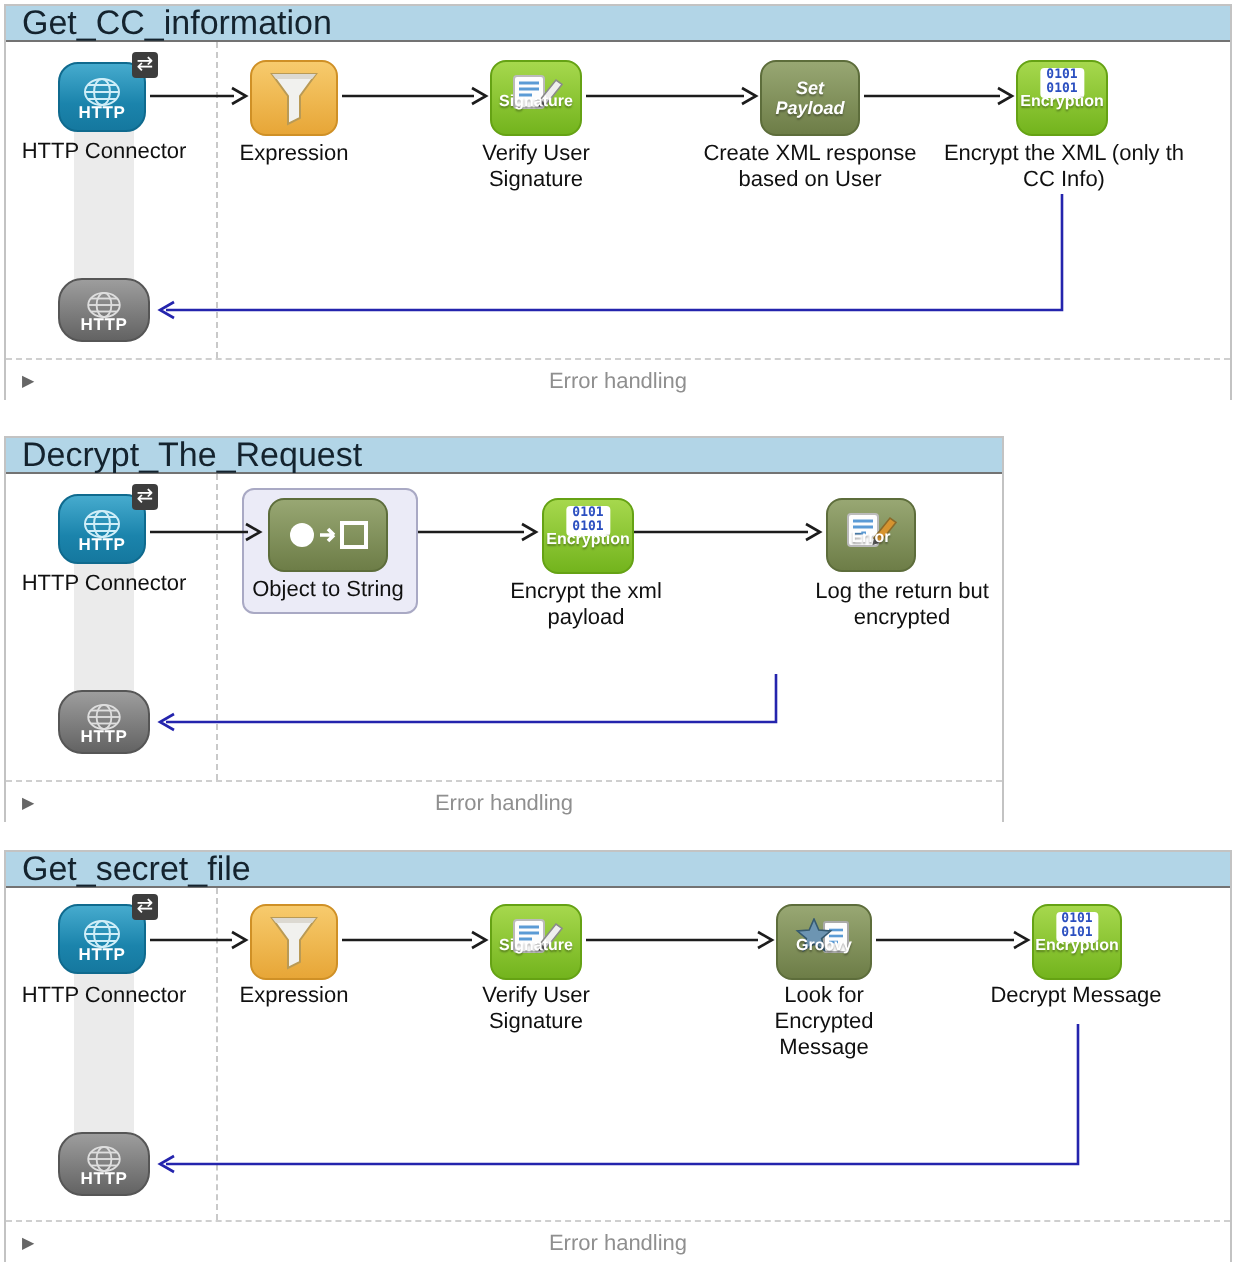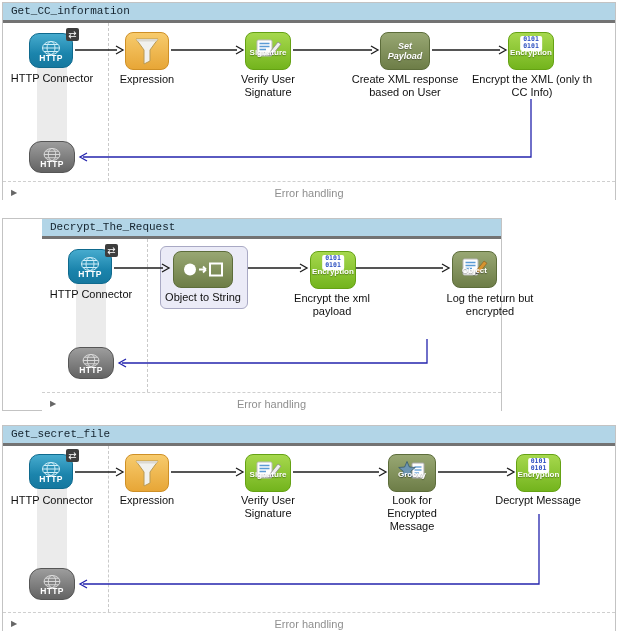--- a/index.html
+++ b/index.html
@@ -1,20 +1,20 @@
 <!DOCTYPE html>
 <html><head>
 <meta charset="utf-8">
 <style>
   html,body{margin:0;padding:0;background:#fff;}
   #app{position:relative;width:618px;height:634px;background:#fff;overflow:hidden;
        font-family:"Liberation Sans",sans-serif;}
   .flow{position:absolute;background:#fff;border:1px solid #c3c3c3;box-sizing:border-box;}
-  .flow-title{height:17px;background:#b2d5e7;border-bottom:3px solid #737373;font-size:11px;
-       line-height:17px;padding-left:8px;color:#14232e;font-family:Liberation Mono, monospace;}
+  .flow-title{height:17px;background:#b2d5e7;border-bottom:1px solid #737373;font-size:17px;
+       line-height:17px;padding-left:8px;color:#14232e;}
   .flow-body{position:relative;background:#fff;}
   .error-bar{position:relative;height:21px;border-top:1px dashed #cfcfcf;display:flex;
        align-items:center;justify-content:center;color:#8f8f8f;font-size:11px;background:#fff;}
   .tri{position:absolute;left:8px;color:#666;font-size:8px;top:6px;}
   .lane{position:absolute;background:#ebebeb;width:30px;left:34px;z-index:0;}
   .sep{position:absolute;left:105px;top:0;bottom:0;border-left:1px dashed #c9c9c9;z-index:0;}
   .connectors{position:absolute;left:0;top:0;z-index:3;pointer-events:none;}
   .step{position:absolute;z-index:2;}
   .slabel{position:absolute;z-index:2;font-size:11px;color:#101010;text-align:center;line-height:1.18;}
   .ic{position:relative;display:flex;flex-direction:column;align-items:center;
@@ -145,21 +145,21 @@
             <path d="M84 130 L77 134 L84 138"></path>
         </g>
       </svg>
     </div>
     <div class="error-bar">
       <span class="tri">▶</span>
       <span>Error handling</span>
     </div>
   </div>
 
-  <div class="flow" style="left:2px;top:218px;width:500px;height:193px;padding-left:39px;">
+  <div class="flow" style="left:2px;top:218px;width:500px;height:193px;">
     <div class="flow-title">Decrypt_The_Request</div>
     <div class="flow-body" style="height:153px;">
       <div class="lane" style="top:38px;height:88px;"></div>
       <div class="sep"></div>
       <div class="selbox"></div>
 
       <div class="step" style="left:26px;top:10px;">
         <div class="ic http-ic">
           <span class="badge">⇄</span>
           <svg class="icart" width="20" height="14" viewBox="0 0 20 14">
@@ -201,21 +201,21 @@
       <div class="step" style="left:410px;top:12px;">
         <div class="ic ic-olive" style="width:45px;height:37px;">
           <svg class="icart" width="27" height="19" viewBox="0 0 27 19" style="margin-bottom:7px;">
             <rect x="2" y="1" width="15" height="16" rx="1.5" fill="#fdfdfd" stroke="#bbb"></rect>
             <line x1="4.5" y1="4.5" x2="14.5" y2="4.5" stroke="#5b9bd5" stroke-width="1.5"></line>
             <line x1="4.5" y1="7.5" x2="14.5" y2="7.5" stroke="#5b9bd5" stroke-width="1.5"></line>
             <line x1="4.5" y1="10.5" x2="11" y2="10.5" stroke="#5b9bd5" stroke-width="1.5"></line>
             <path d="M15 13 L23 3 L26 5.2 L18 15.2 Z" fill="#d6932f" stroke="#8a6a2a" stroke-width="0.8"></path>
             <path d="M15 13 L14.2 16.6 L18 15.2 Z" fill="#555"></path>
           </svg>
-          <span class="itext">Object</span>
+          <span class="itext">Error</span>
         </div>
       </div>
       <div class="slabel" style="left:383px;top:53px;width:130px;">Log the return but encrypted</div>
 
       <div class="step" style="left:26px;top:108px;">
         <div class="ic gray-http">
           <svg class="icart" width="20" height="13" viewBox="0 0 20 14">
             <g fill="none" stroke="#dedede" stroke-width="1">
               <ellipse cx="10" cy="7" rx="8.5" ry="6.5"></ellipse>
                 <ellipse cx="10" cy="7" rx="4" ry="6.5"></ellipse>

